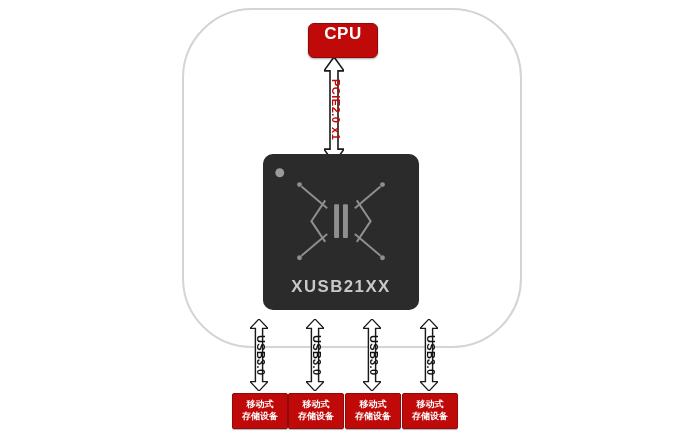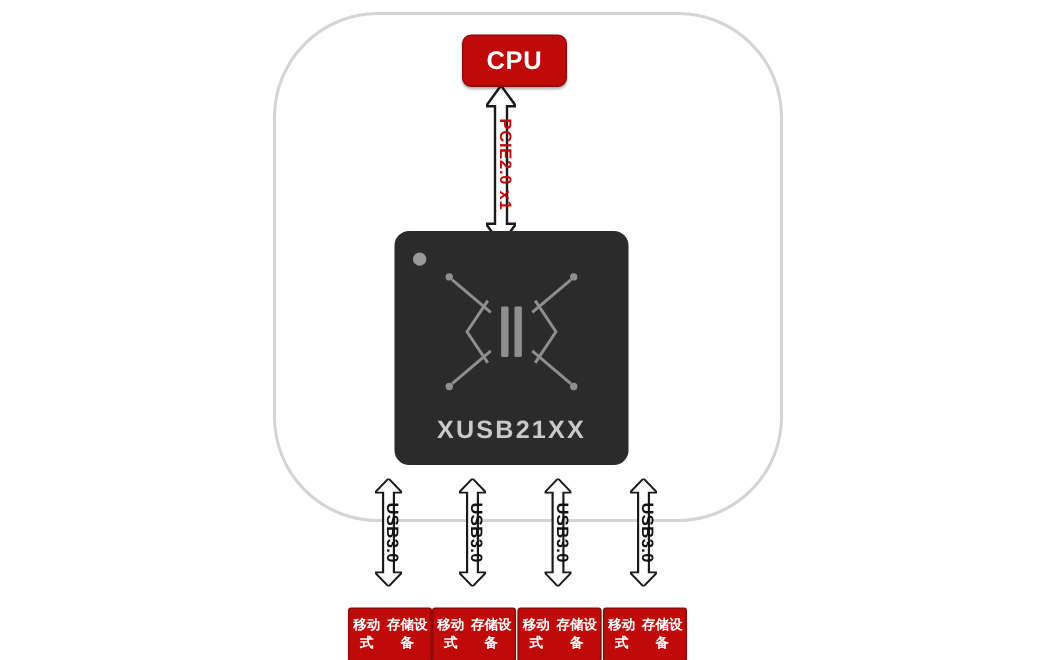--- a/index.html
+++ b/index.html
@@ -15,21 +15,21 @@
     font-family:"Liberation Sans", sans-serif;overflow:hidden;margin:0 auto;
   }
   .boundary{
     position:absolute;left:182px;top:8px;width:336px;height:336px;
     border:2px solid var(--boundary);border-radius:70px;z-index:1;background:#ffffff;
   }
   .cpu-box{
     position:absolute;left:308px;top:23px;width:68px;height:33px;
     background:var(--accent-red);border:1px solid #8f0b0b;border-radius:6px;
     color:#ffffff;font-weight:bold;font-size:17px;
-    display:flex;align-items:center;justify-content:center;
+    display:flex;align-items:flex-start;justify-content:center;
     box-shadow:0 1px 2px rgba(0,0,0,.35);z-index:4;letter-spacing:.5px;
   }
   .arrow{position:absolute;z-index:2;}
   .arrow-svg{width:100%;height:100%;display:block;}
   .arrow-shape{fill:#ffffff;stroke:var(--arrow-stroke);stroke-width:1.6;stroke-linejoin:miter;}
   .pcie-arrow{left:324px;top:57px;width:20px;height:106px;}
   .vlabel{
     position:absolute;writing-mode:vertical-rl;text-orientation:mixed;
     text-align:center;font-weight:bold;z-index:3;white-space:nowrap;
   }
@@ -41,22 +41,22 @@
   .chip-trace{stroke:#8f8f8f;stroke-width:2;fill:none;}
   .chip-pad{fill:#8f8f8f;}
   .chip-label{fill:var(--chip-text);font-family:"Liberation Sans",sans-serif;font-size:17px;font-weight:bold;letter-spacing:1.5px;}
   .port{position:absolute;top:319px;width:56px;height:110px;z-index:2;}
   .port .usb-arrow{position:absolute;left:19px;top:0;width:18px;height:72px;}
   .usb-label{left:21px;top:2px;height:68px;width:15px;color:#111111;font-size:11px;letter-spacing:.3px;}
   .device{
     position:absolute;top:74px;left:1px;width:54px;height:34px;
     background:var(--accent-red);border:1px solid #8f0b0b;border-radius:2px;
     color:#ffffff;font-weight:bold;font-size:9px;line-height:1.3;
-    display:flex;flex-direction:row;align-items:center;justify-content:center;
-    text-align:center;box-shadow:0 1px 1px rgba(0,0,0,.3);margin-top:12px;
+    display:flex;flex-direction:column;align-items:center;justify-content:center;
+    text-align:center;box-shadow:0 1px 1px rgba(0,0,0,.3);
   }
 </style>
 </head>
 <body>
 
 <div class="stage">
 
   <div class="boundary"></div>
 
   <div class="cpu-box">

